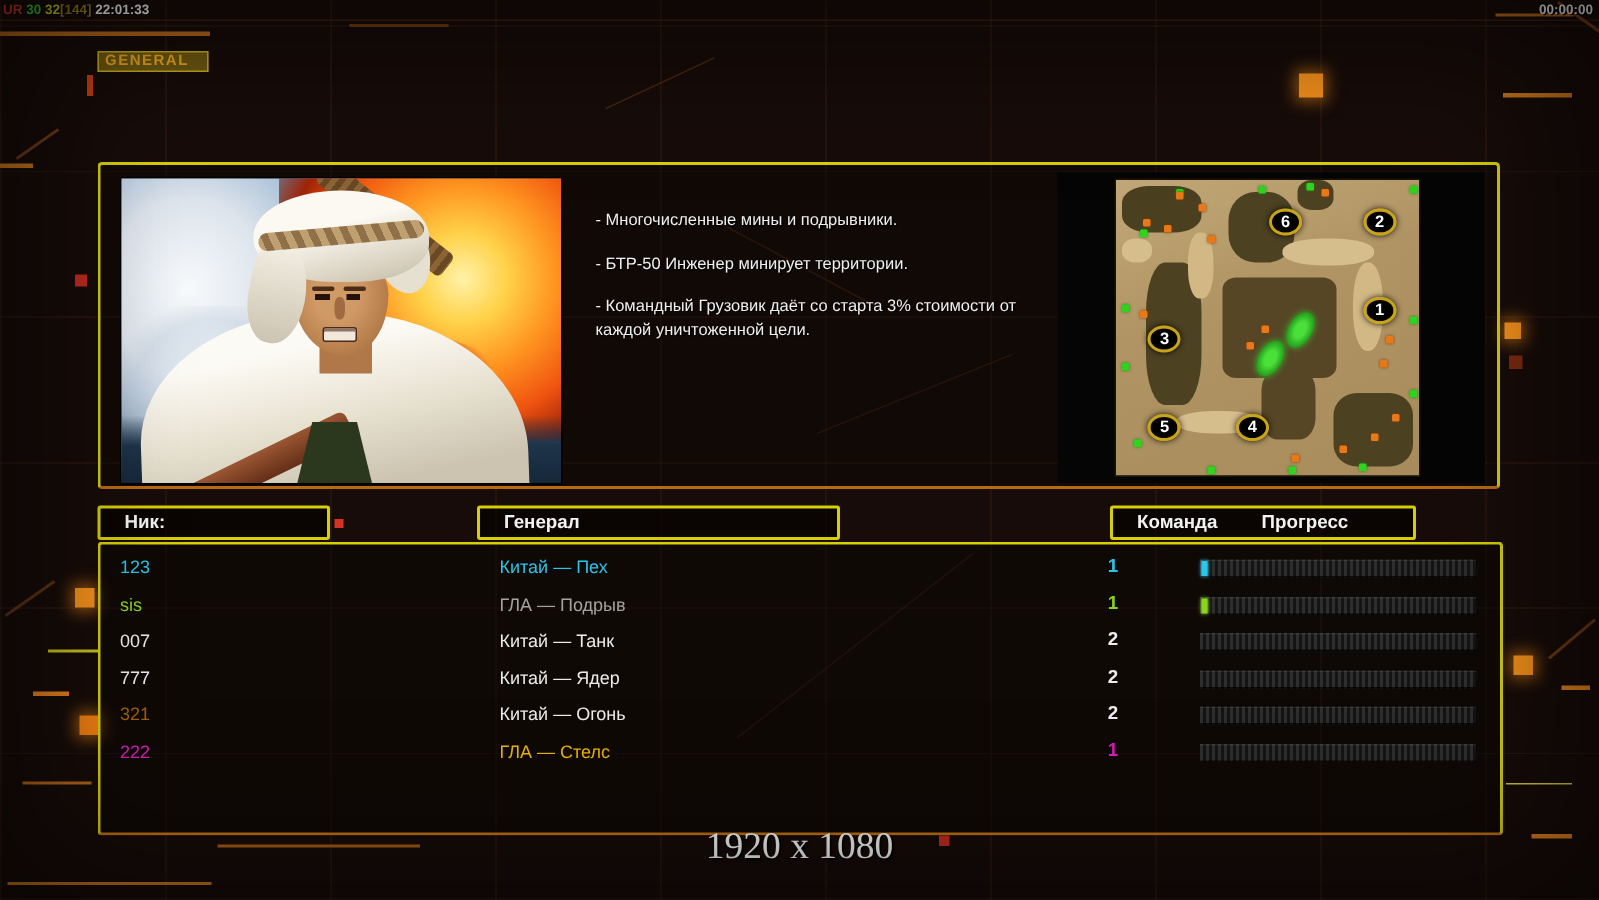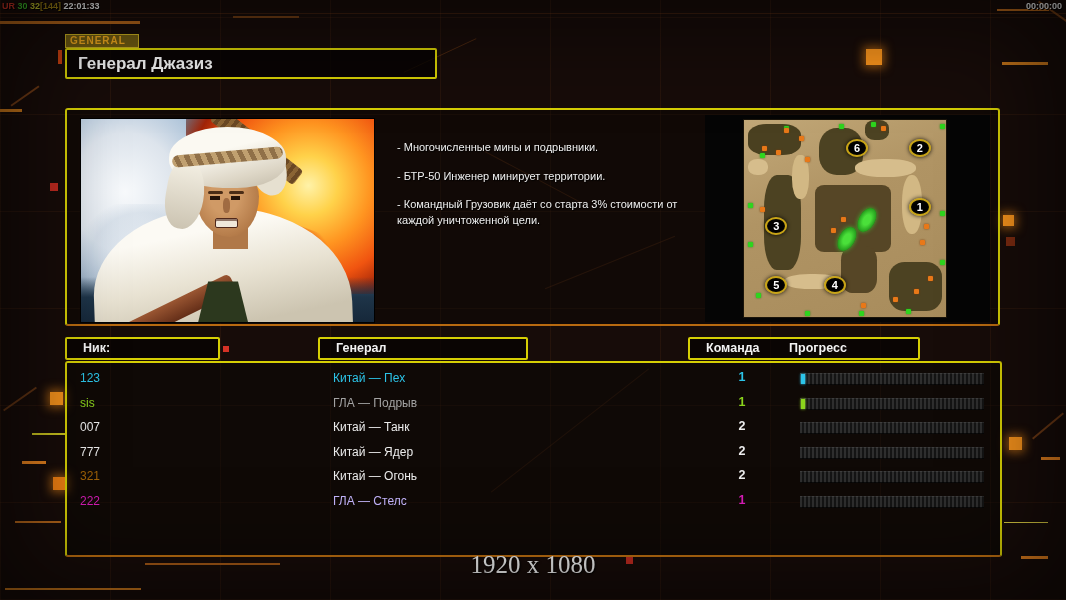--- a/index.html
+++ b/index.html
@@ -107,22 +107,22 @@
   .marker{position:absolute;width:22px;height:18px;margin:-9px 0 0 -11px;z-index:3;
     background:radial-gradient(#000 55%,#181408);border:2px solid #c8a416;border-radius:50%;
     box-sizing:border-box;color:#fff;font-size:11px;font-weight:bold;text-align:center;
     line-height:14px;box-shadow:0 0 4px rgba(0,0,0,0.9);}
 
   
   .hdr-box{position:absolute;z-index:2;height:23px;box-sizing:border-box;
     background:rgba(5,3,2,0.72);border:2px solid #d6cf04;border-radius:2px;
     color:#f2f2f2;font-size:12.5px;font-weight:bold;line-height:19px;padding-left:16px;}
   .hdr-nick{left:65px;top:337px;width:155px;}
-  .hdr-general{left:318px;top:337px;width:210px;}
-  .hdr-team{left:688px;top:337px;width:232px;}
+  .hdr-general{left:318px;top:337px;width:242px;}
+  .hdr-team{left:740px;top:337px;width:204px;}
   .hdr-team span{display:inline-block;}
   .hdr-team .h2{margin-left:26px;}
 
   
   .table-panel{position:absolute;left:65px;top:361px;width:937px;height:196px;z-index:2;
     background:rgba(8,5,3,0.5);border:2px solid #d6cf04;border-bottom-color:#c07010;
     box-sizing:border-box;border-radius:3px;padding-top:4px;}
   .prow{position:relative;height:24.5px;}
   .prow .nick{position:absolute;left:13px;top:4px;font-size:12px;}
   .prow .general{position:absolute;left:266px;top:4px;font-size:12px;}
@@ -141,23 +141,20 @@
 </head>
 <body>
 
 <div class="screen">
   <div class="grid"></div>
 
   <div class="hud-left"><span style="color: rgb(207, 53, 38);">UR </span><span style="color: rgb(63, 191, 42);">30 </span><span style="color: rgb(195, 195, 42);">32</span><span style="color: rgb(154, 125, 20);">[144] </span><span style="color: rgb(242, 242, 242);">22:01:33</span></div>
   <div class="hud-right">00:00:00</div>
 
   <div class="tab">GENERAL</div>
-  <div class="title-box">
-    <span>Генерал Джазиз</span>
-  </div>
 
   <div class="main-panel">
     <div class="portrait">
       <div class="p-smoke1"></div>
       <div class="p-smoke2"></div>
       <div class="p-fire"></div>
       <div class="p-fire2"></div>
       <div class="p-sea"></div>
       <div class="p-wood"></div>
       <div class="p-body"></div>
@@ -276,21 +273,21 @@
         <div class="bar"></div>
       </div>
       <div class="prow">
         <div class="nick" style="color: #a16207;">321</div>
         <div class="general" style="color: rgb(236, 236, 236);">Китай — Огонь</div>
         <div class="team" style="color: rgb(236, 236, 236);">2</div>
         <div class="bar"></div>
       </div>
       <div class="prow">
         <div class="nick" style="color: rgb(216, 28, 184);">222</div>
-        <div class="general" style="color: #c4b5fd;">ГЛА — Стелс</div>
+        <div class="general" style="color: #eab308;">ГЛА — Стелс</div>
         <div class="team" style="color: rgb(216, 28, 184);">1</div>
         <div class="bar"></div>
       </div>
     </div>
 
   <div class="footer-res">1920 x 1080</div>
 
   <div class="vignette"></div>
 <div class="deco" style="left: 0px; top: 21px; width: 140px; height: 3px; background: rgb(180, 101, 26);"></div>
     <div class="deco" style="left: 233px; top: 16px; width: 66px; height: 2px; background: rgb(110, 60, 20);"></div>

